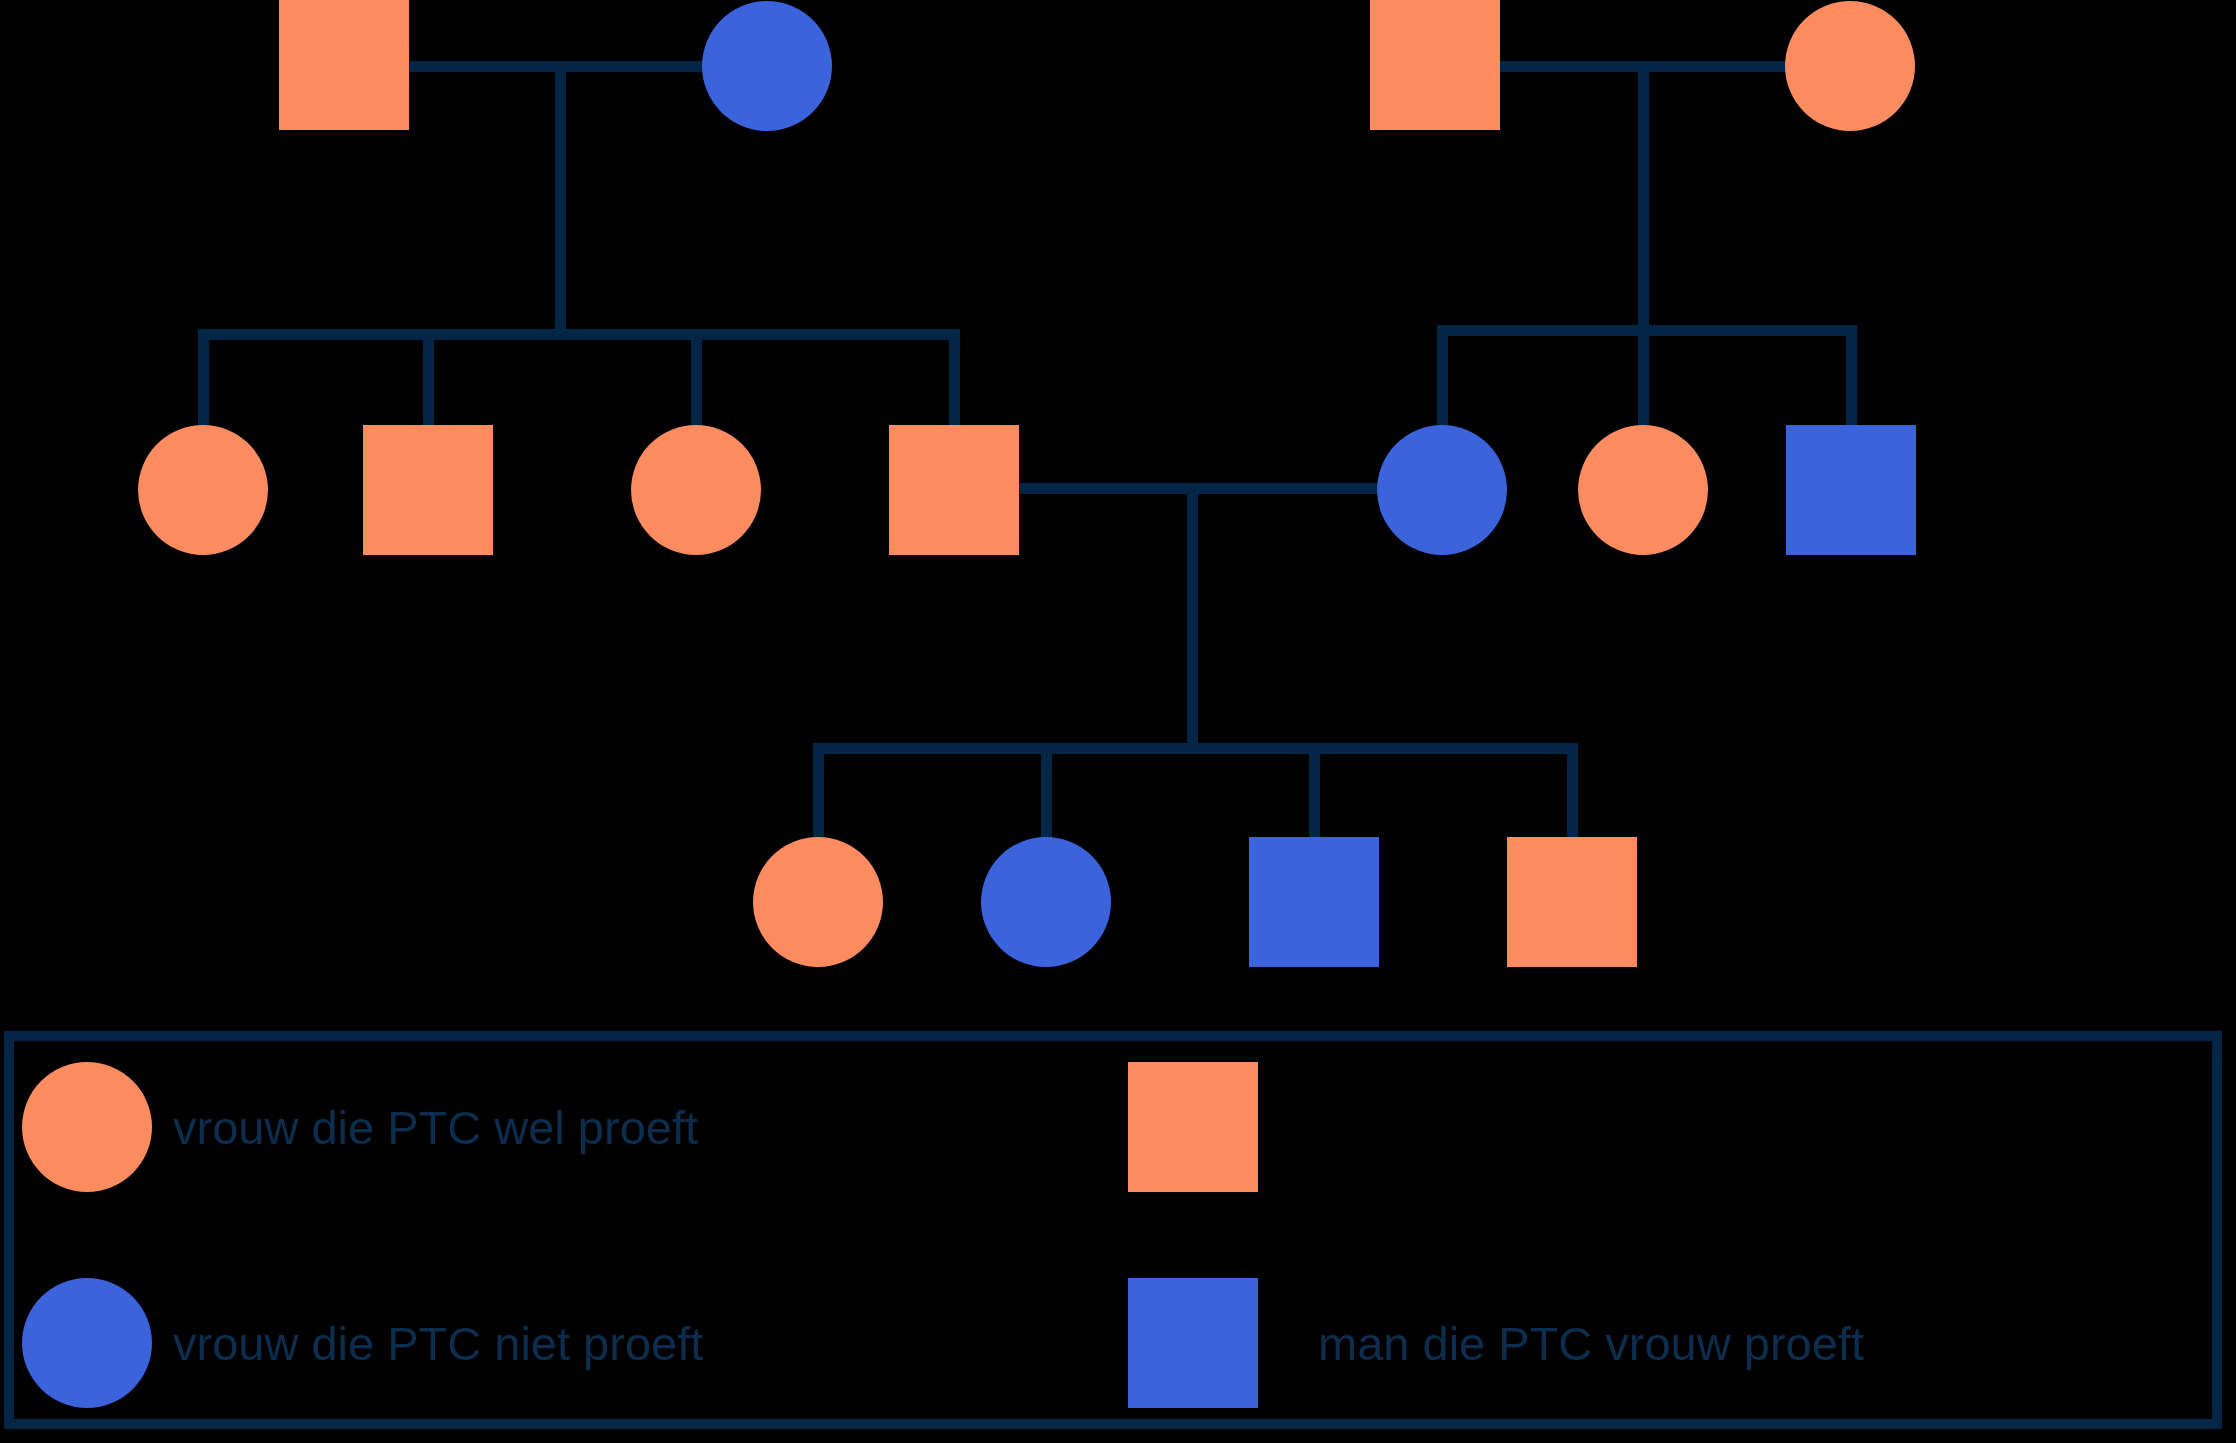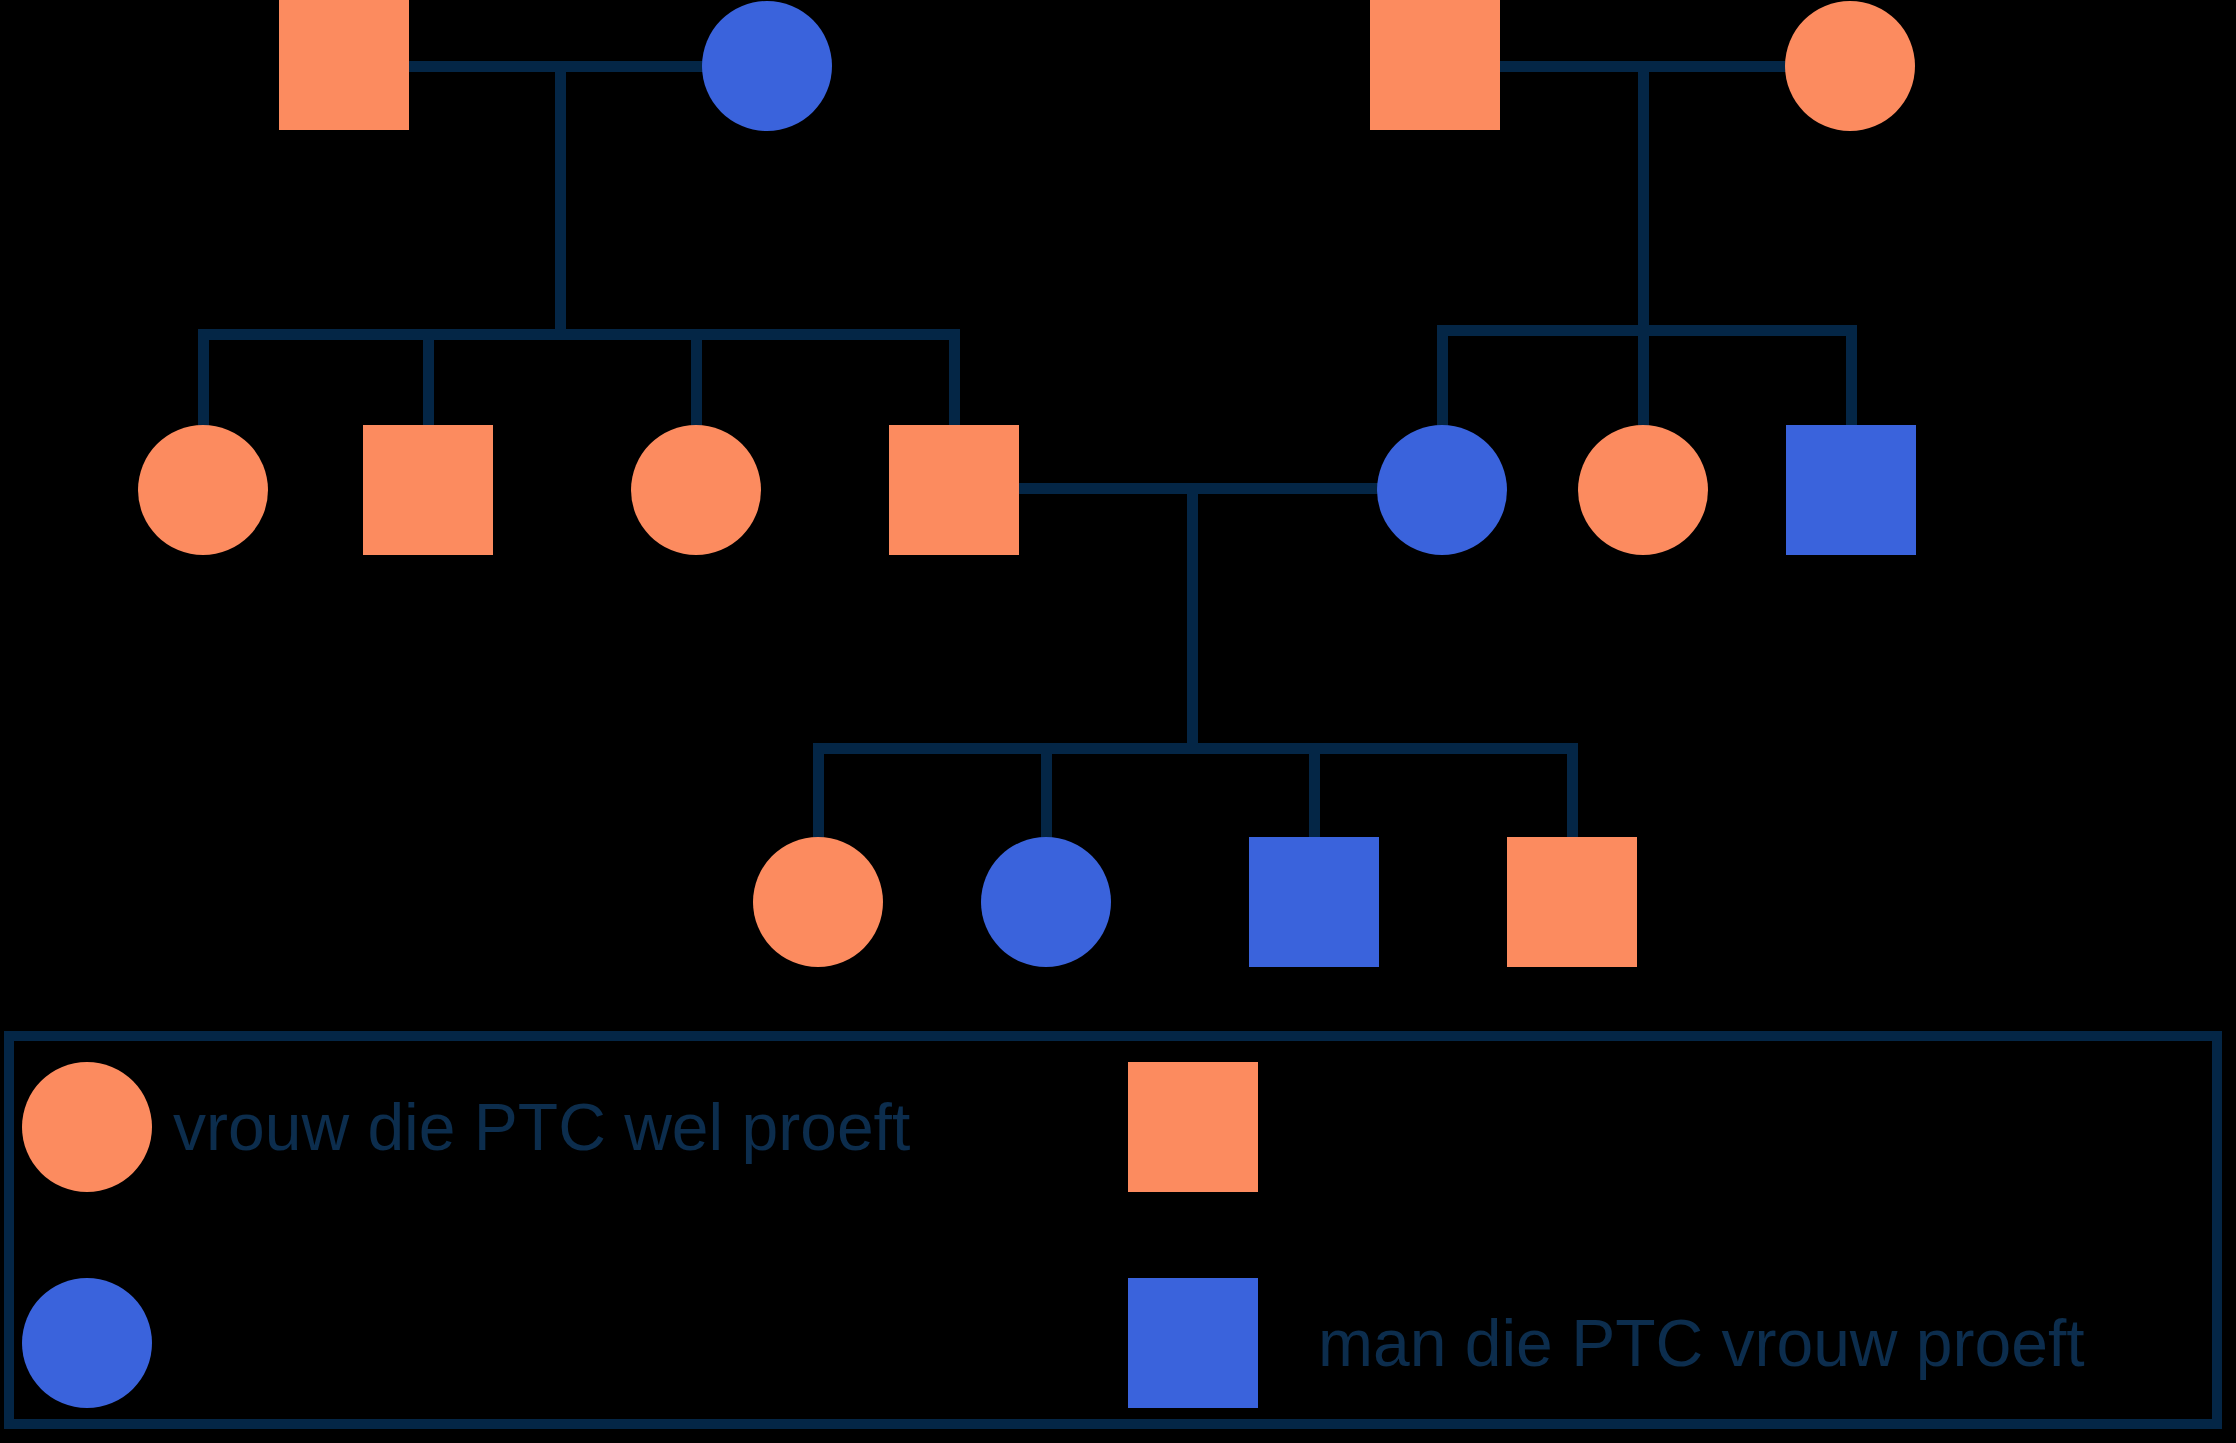--- a/index.html
+++ b/index.html
@@ -28,21 +28,21 @@
     background:transparent;
     box-sizing:border-box;
   }
   .legend-swatch{position:absolute;width:130px;height:130px;}
   .legend-swatch.circle{border-radius:50%;}
   .legend-swatch.taster{background:var(--c-taster);}
   .legend-swatch.non_taster{background:var(--c-nontaster);}
   .legend-label{
     position:absolute;
     color:var(--c-text);
-    font-size:66px;
+    font-size:47px;
     line-height:1;
     white-space:nowrap;
     transform:translateY(-50%);
   }
 </style>
 </head>
 <body>
 
 <div class="canvas">
 
@@ -85,17 +85,18 @@
     </div>
 
   <div class="legend-box" style="left:4px;top:1031px;width:2218px;height:398px;"></div>
 
   <div class="legend-swatch circle taster" style="left:22px;top:1062px;"></div>
   <div class="legend-label" style="left:173px;top:1127px;">vrouw die PTC wel proeft</div>
 
   <div class="legend-swatch square taster" style="left:1128px;top:1062px;"></div>
 
   <div class="legend-swatch circle non_taster" style="left:22px;top:1278px;"></div>
+  <div class="legend-label" style="left:173px;top:1343px;">vrouw die PTC niet proeft</div>
 
   <div class="legend-swatch square non_taster" style="left:1128px;top:1278px;"></div>
   <div class="legend-label" style="left:1318px;top:1343px;">man die PTC vrouw proeft</div>
 
 </div>
 
 </body></html>

